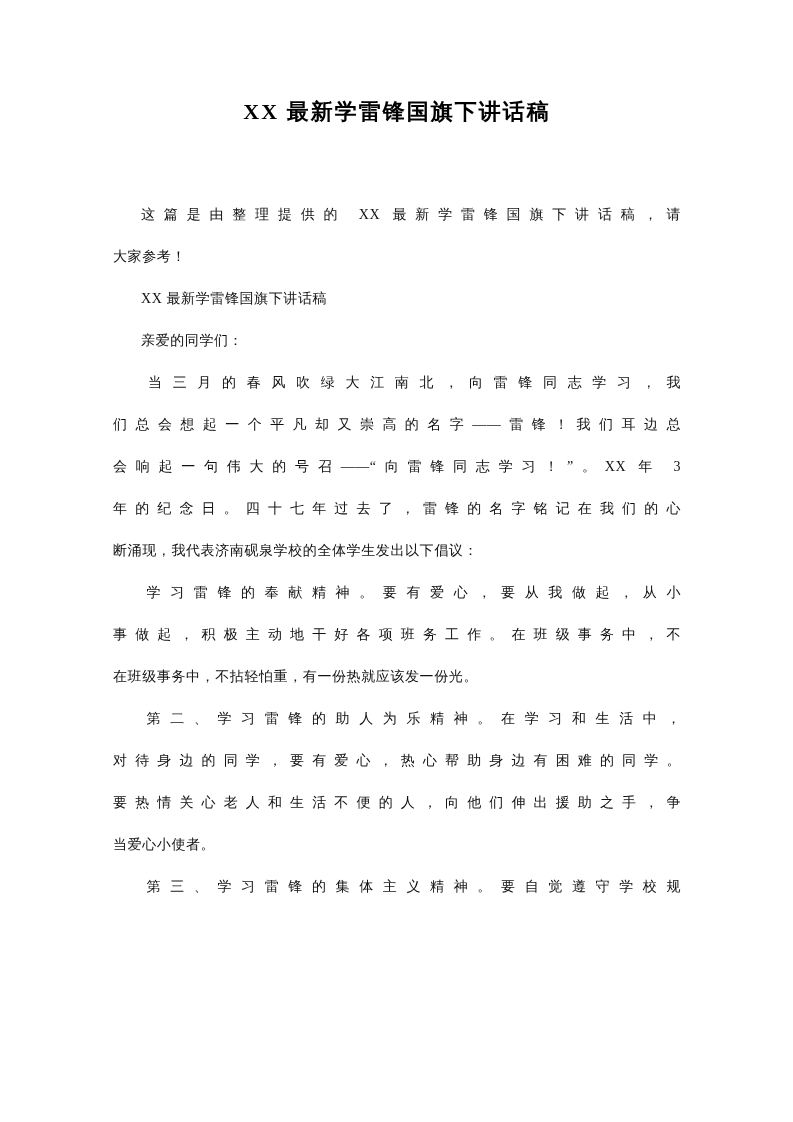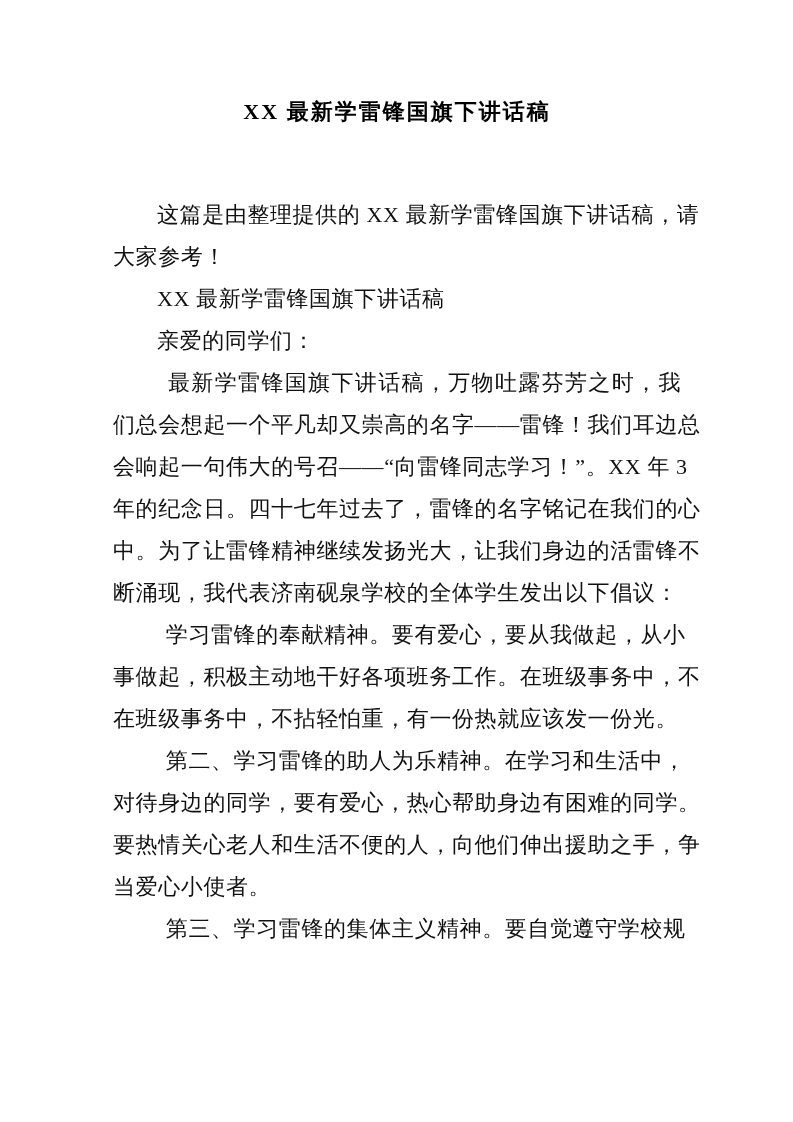--- a/index.html
+++ b/index.html
@@ -33,21 +33,21 @@
     margin-bottom: 66px;
     color: #000000;
   }
   .paragraph {
     margin: 0;
     padding: 0;
   }
   .line {
     height: 42px;
     line-height: 42px;
-    font-size: 22px;
+    font-size: 14px;
     letter-spacing: 0.6px;
     white-space: nowrap;
     text-align: justify;
     text-align-last: left;
     color: #111111;
   }
   .line.justify {
     text-align-last: justify;
   }
   
@@ -88,25 +88,24 @@
           <div class="line justify" style="text-indent: 2em;">这篇是由整理提供的 XX 最新学雷锋国旗下讲话稿，请</div>
           <div class="line">大家参考！</div>
         </div>
         <div class="paragraph">
           <div class="line" style="text-indent: 2em;">XX 最新学雷锋国旗下讲话稿</div>
         </div>
         <div class="paragraph">
           <div class="line" style="text-indent: 2em;">亲爱的同学们：</div>
         </div>
         <div class="paragraph">
-          <div class="line justify" style="text-indent: 2.5em;">最新学雷锋国旗下讲话稿，万物吐露芬芳之时，我</div>
+          <div class="line justify" style="text-indent: 2.5em;">当三月的春风吹绿大江南北，向雷锋同志学习，我</div>
           <div class="line justify">们总会想起一个平凡却又崇高的名字——雷锋！我们耳边总</div>
           <div class="line justify">会响起一句伟大的号召——“向雷锋同志学习！”。XX 年 3</div>
           <div class="line justify">年的纪念日。四十七年过去了，雷锋的名字铭记在我们的心</div>
-          <div class="line justify">中。为了让雷锋精神继续发扬光大，让我们身边的活雷锋不</div>
           <div class="line">断涌现，我代表济南砚泉学校的全体学生发出以下倡议：</div>
         </div>
         <div class="paragraph">
           <div class="line justify" style="text-indent: 2.4em;">学习雷锋的奉献精神。要有爱心，要从我做起，从小</div>
           <div class="line justify">事做起，积极主动地干好各项班务工作。在班级事务中，不</div>
           <div class="line">在班级事务中，不拈轻怕重，有一份热就应该发一份光。</div>
         </div>
         <div class="paragraph">
           <div class="line justify" style="text-indent: 2.4em;">第二、学习雷锋的助人为乐精神。在学习和生活中，</div>
           <div class="line justify">对待身边的同学，要有爱心，热心帮助身边有困难的同学。</div>

